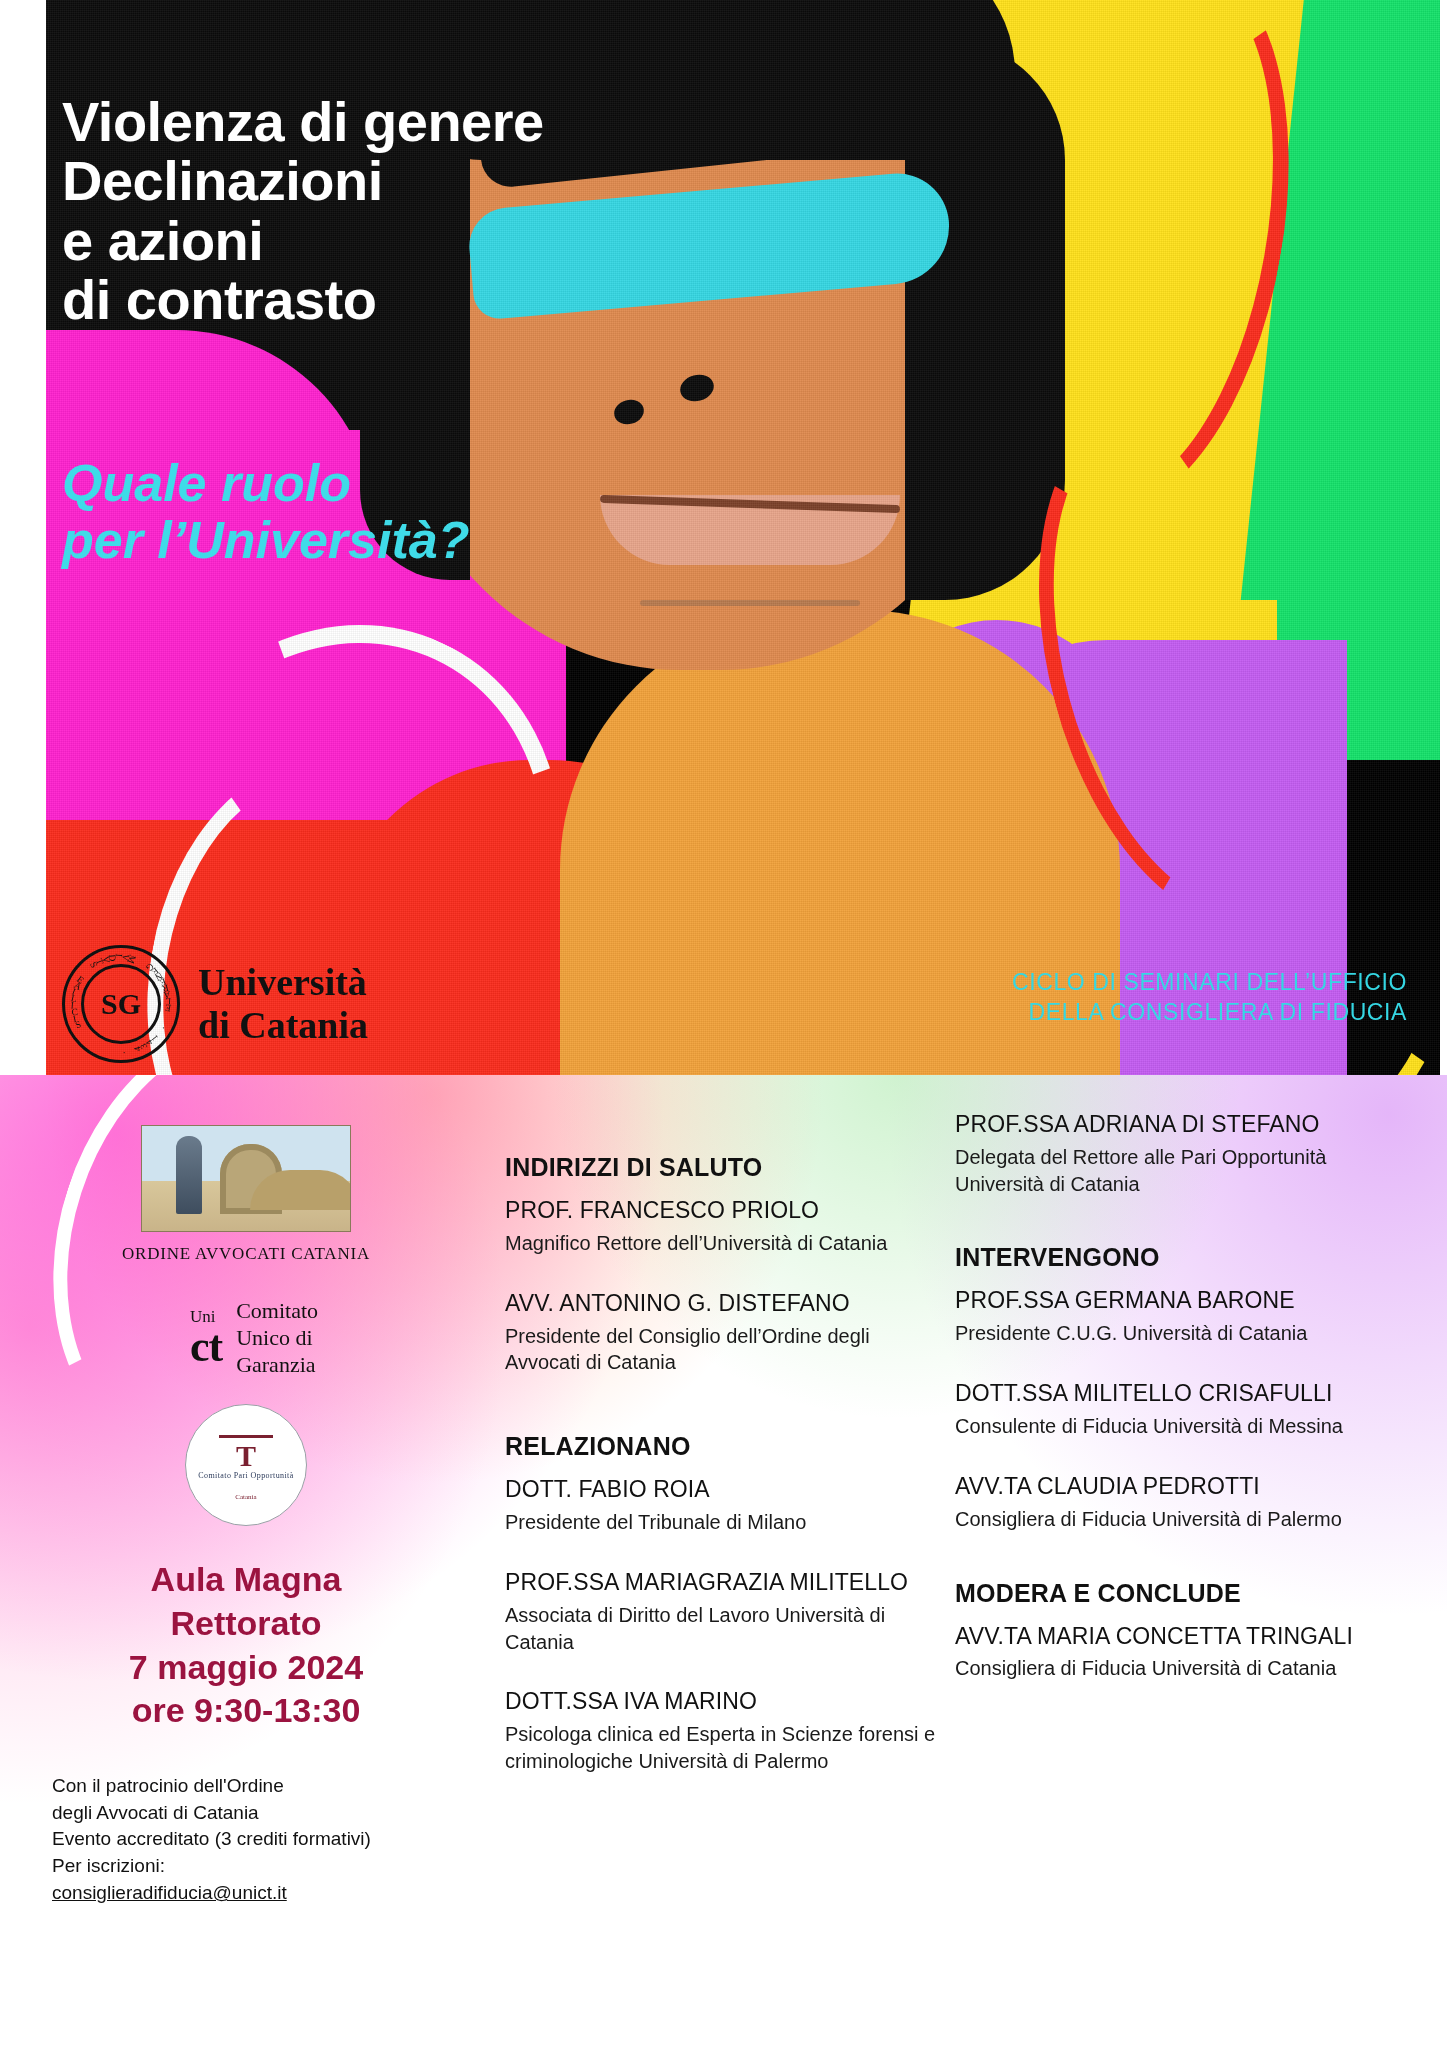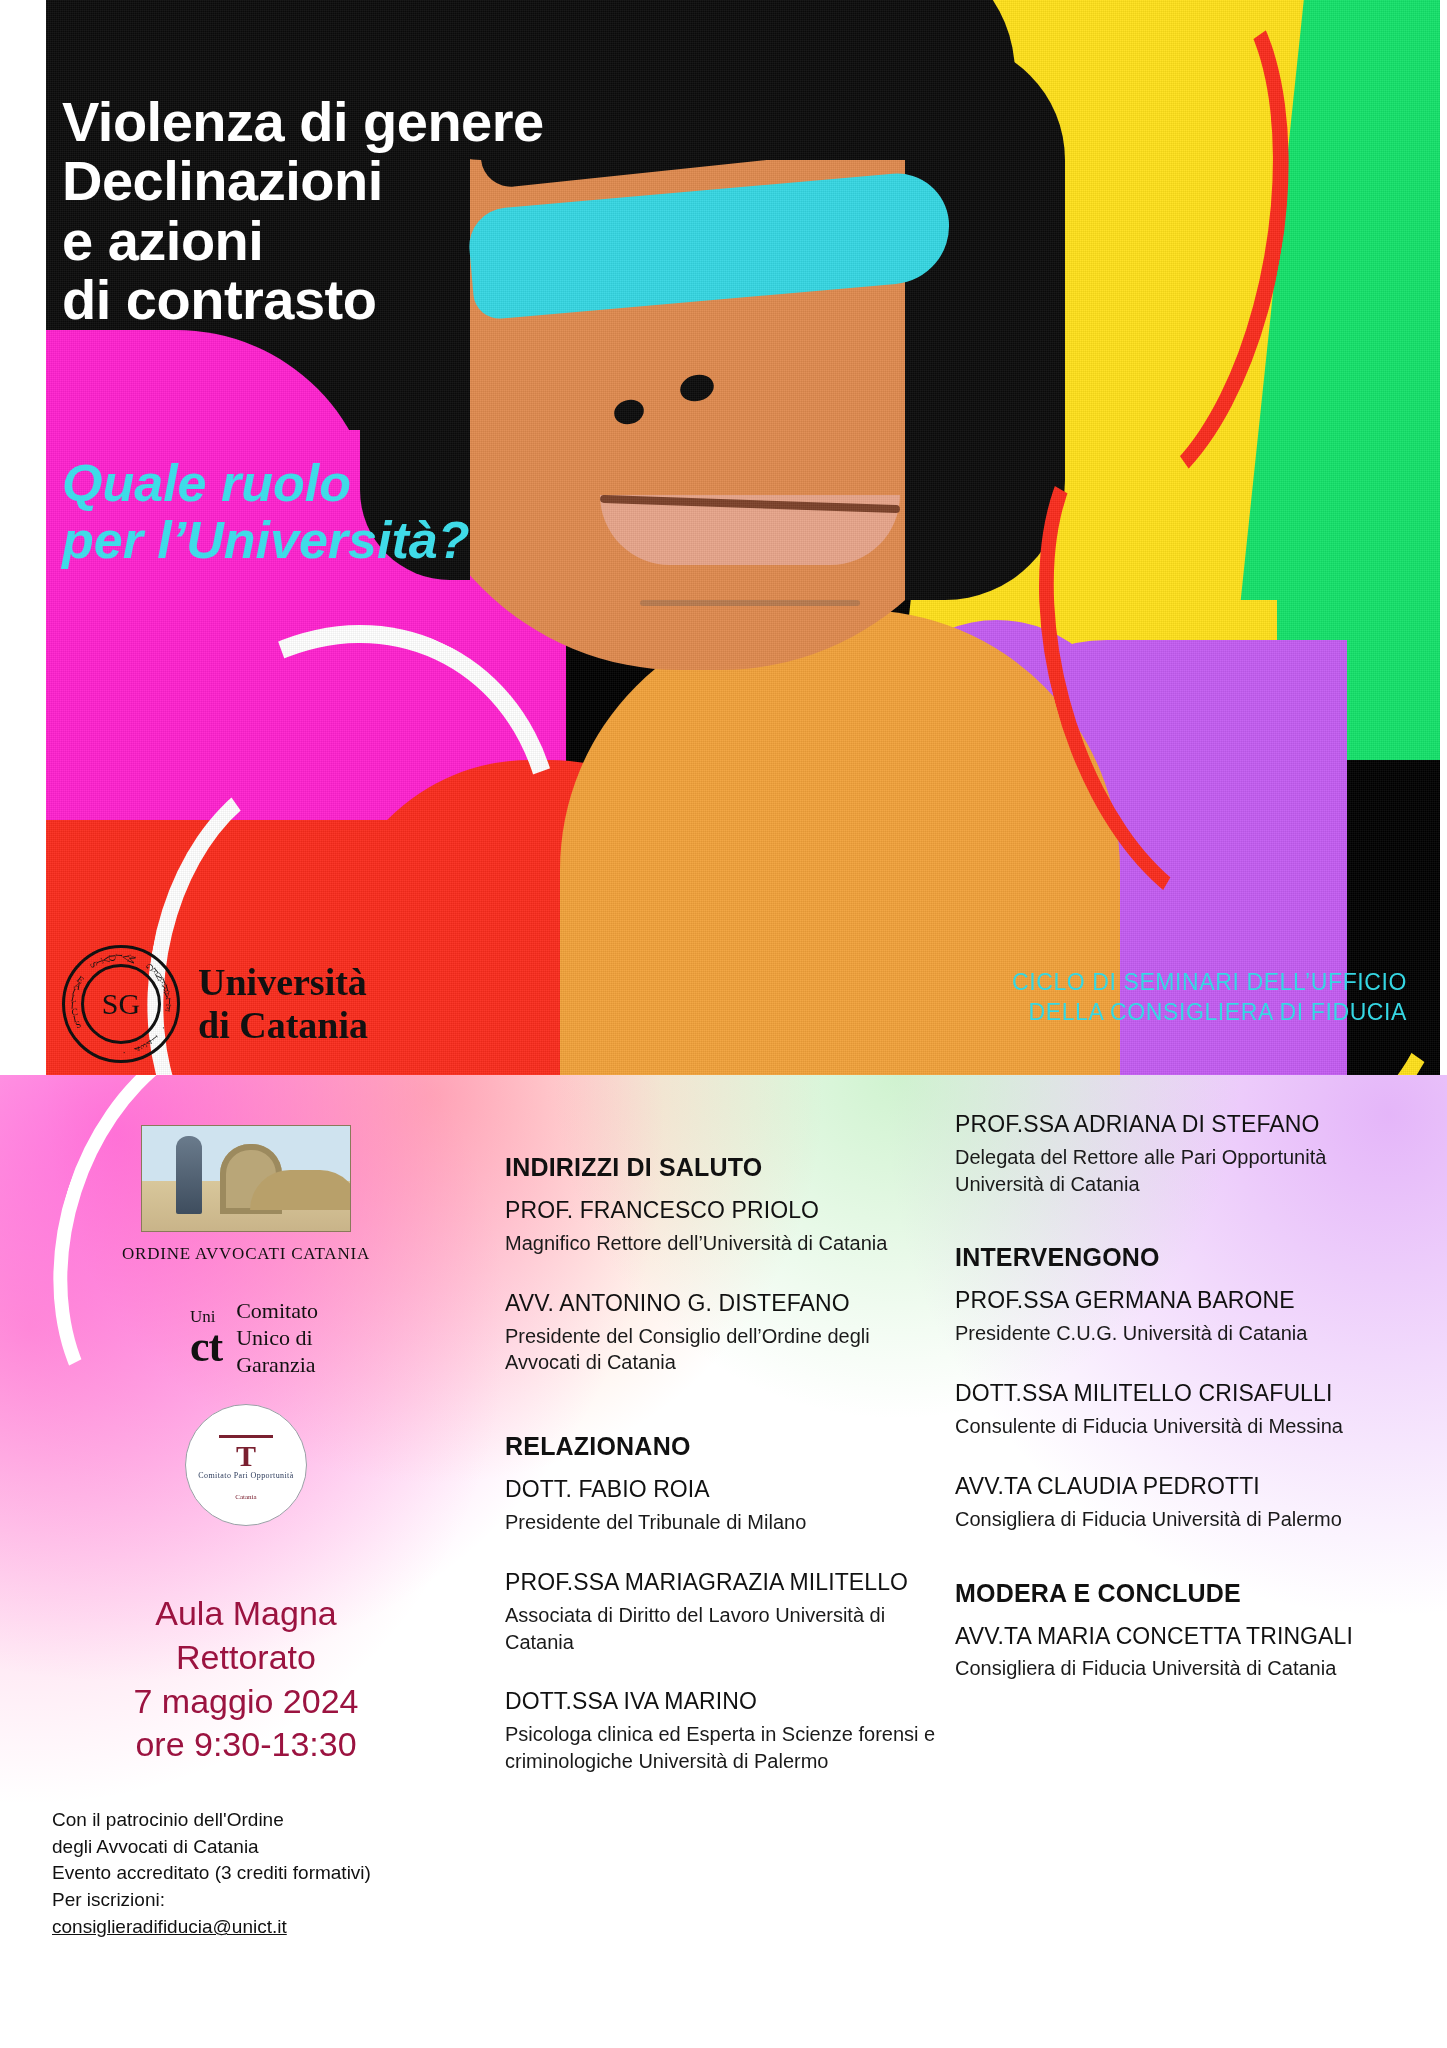--- a/index.html
+++ b/index.html
@@ -256,21 +256,21 @@
   }
   .unict-seal .ring-inner {
     position: absolute; inset: 19px;
     border: 3px solid #111;
     border-radius: 50%;
   }
   .unict-seal .mono {
     position: absolute; inset: 0;
     display: flex; align-items: center; justify-content: center;
     font-family: "Liberation Serif", serif;
-    font-weight: normal; font-size: 30px; color: #111;
+    font-weight: bold; font-size: 30px; color: #111;
   }
   .seal-text {
     position: absolute; inset: 0;
     font-size: 9.5px; letter-spacing: 1px; color: #111;
     font-family: "Liberation Serif", serif;
   }
   .seal-text span {
     position: absolute;
     left: 50%; top: 50%;
     transform-origin: 0 0;
@@ -392,24 +392,24 @@
   .round-logo .rl-sub {
     position: absolute; left: 0; right: 0; top: 66px;
     font-family: "Liberation Serif", serif; font-size: 8px; color: #2b3a5a;
     letter-spacing: 0.4px;
   }
   .round-logo .rl-sub2 {
     position: absolute; left: 0; right: 0; top: 88px;
     font-family: "Liberation Serif", serif; font-size: 7px; color: #7a2030;
   }
   .venue {
-    margin-top: 66px;
+    margin-top: 32px;
     color: #9b1340;
     font-size: 34px;
-    font-weight: normal;
+    font-weight: bold;
     line-height: 1.28;
   }
   .patronage {
     margin-top: 40px;
     text-align: left;
     padding-left: 6px;
     color: #111;
     font-size: 19px;
     line-height: 1.42;
   }

